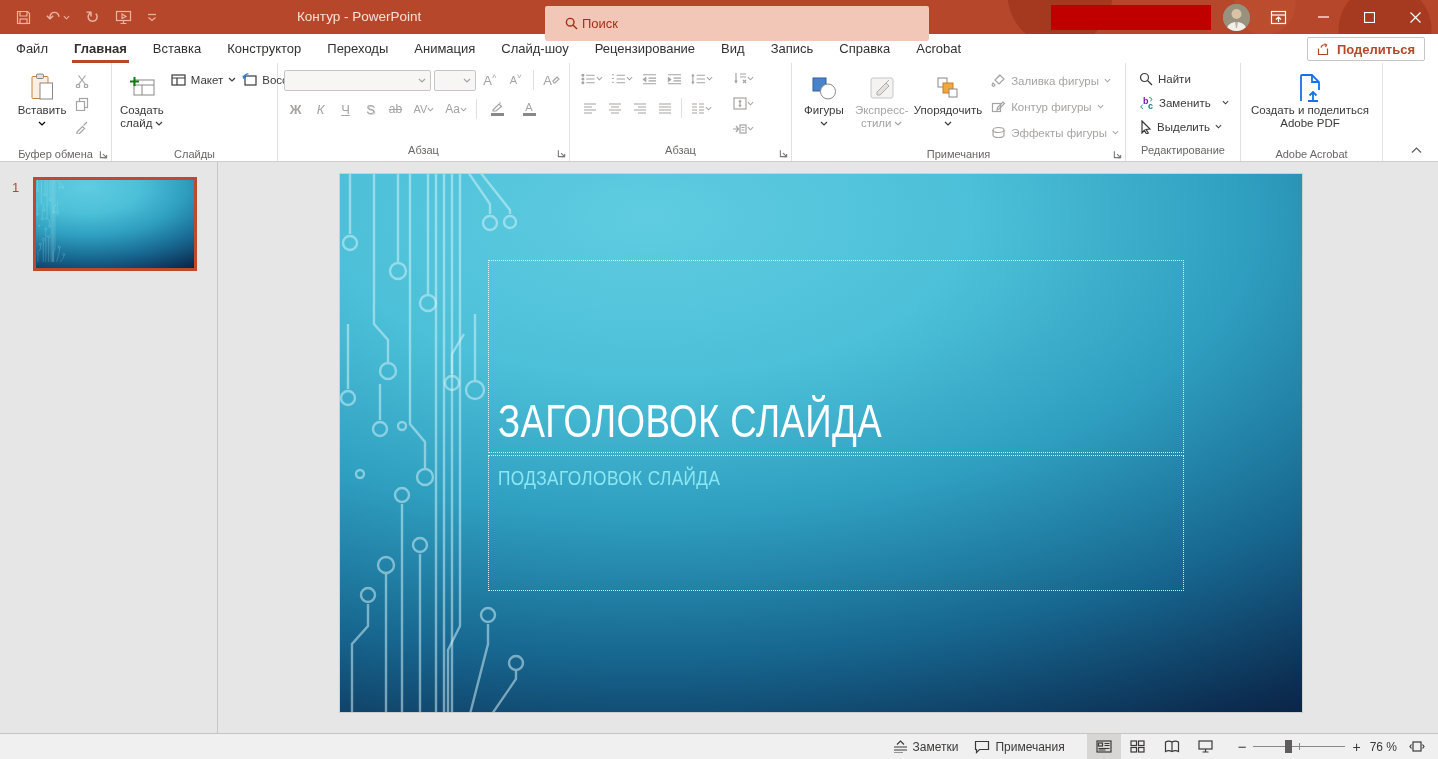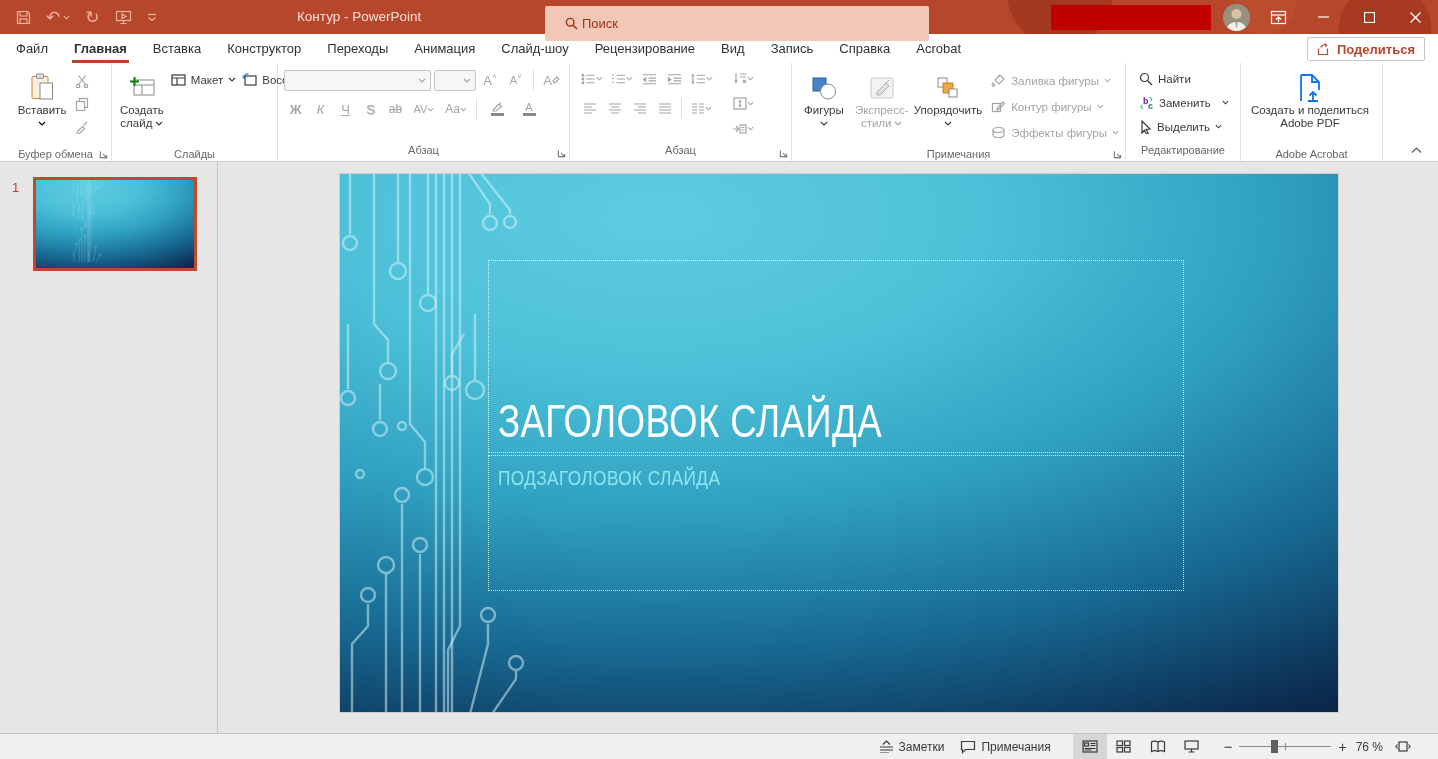--- a/index.html
+++ b/index.html
@@ -56,37 +56,37 @@
   .vsep{width:1px;height:20px;background:#E1DFDD;margin:2px 3px;}
   .fmt-letter{font-size:13px;}
   .colorbar{height:3.5px;width:13px;background:#8A8886;margin-top:1px;}
   .chev{flex:0 0 auto;}
   .collapse-chev{position:absolute;right:16px;bottom:7px;color:#5f5d5b;}
 
   
   .thumb-panel{position:absolute;left:0;top:162px;width:218px;height:571px;background:#E6E6E6;border-right:1px solid #C9C7C5;box-sizing:border-box;}
   .slide-num{position:absolute;left:12px;top:18px;font-size:13px;color:#B7472A;}
   .thumb{position:absolute;left:33px;top:15px;width:158px;height:88px;border:3px solid #BD4A2C;box-shadow:inset 0 0 0 1px #fff;}
-  .slide-bg{background:radial-gradient(ellipse 130% 115% at 32% 8%, #5FCCE1 0%, #4CC0D8 26%, #2F9FC0 48%, #176790 71%, #0C2C50 92%, #081F3B 100%);padding-left:36px;}
+  .slide-bg{background:radial-gradient(ellipse 130% 115% at 32% 8%, #5FCCE1 0%, #4CC0D8 26%, #2F9FC0 48%, #176790 71%, #0C2C50 92%, #081F3B 100%);}
   .thumb .slide-bg{position:absolute;inset:0;}
   .editor-slide{position:absolute;left:340px;top:174px;width:962px;height:538px;box-shadow:0 0 0 1px #cfcfcf;}
   .circuit-svg{position:absolute;left:0;top:0;}
   .ph{position:absolute;border:1px dotted rgba(255,255,255,.85);box-sizing:border-box;}
   .ph-title{left:148px;top:86px;width:696px;height:193px;}
   .ph-sub{left:148px;top:281px;width:696px;height:136px;}
   .slide-title{position:absolute;left:9px;bottom:4px;color:#fff;font-size:47px;font-weight:400;white-space:nowrap;
     transform:scaleX(.78);transform-origin:left bottom;letter-spacing:.5px;}
   .slide-sub{position:absolute;left:9px;top:10px;color:#8BE7F1;font-size:21px;white-space:nowrap;
     transform:scaleX(.82);transform-origin:left top;letter-spacing:.5px;}
 
   
   .statusbar{position:absolute;left:0;bottom:0;width:100%;height:26px;background:#F0F0F0;border-top:1px solid #C6C4C2;
     box-sizing:border-box;font-size:12px;color:#3B3A39;z-index:5;}
   .sb-left{position:absolute;left:14px;top:0;height:25px;display:flex;align-items:center;gap:0;}
-  .sb-right{position:absolute;right:21px;top:0;height:25px;display:flex;align-items:center;}
+  .sb-right{position:absolute;right:7px;top:0;height:25px;display:flex;align-items:center;}
   .sb-item{display:flex;align-items:center;gap:5px;padding:0 8px;height:25px;}
   .viewbtn{width:34px;height:25px;display:flex;align-items:center;justify-content:center;color:#3B3A39;}
   .viewbtn.active{background:#D8D6D4;}
   .zoomtrack{position:relative;width:92px;height:25px;margin:0 4px;}
   .zoomtrack .line{position:absolute;left:0;right:0;top:12px;height:1px;background:#8A8886;}
   .zoomtrack .tick{position:absolute;left:50%;top:9px;width:1px;height:7px;background:#8A8886;}
   .zoomtrack .thumb-z{position:absolute;left:34%;top:6px;width:7px;height:13px;background:#605E5C;}
 </style>
 </head>
 <body>

